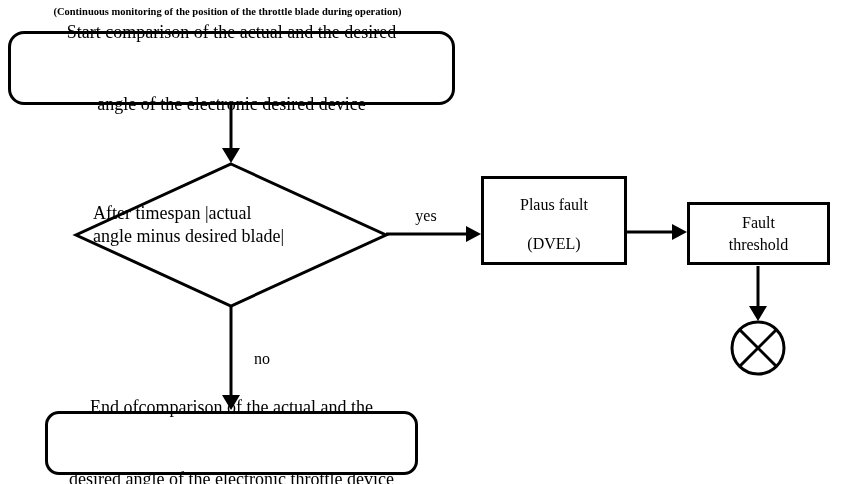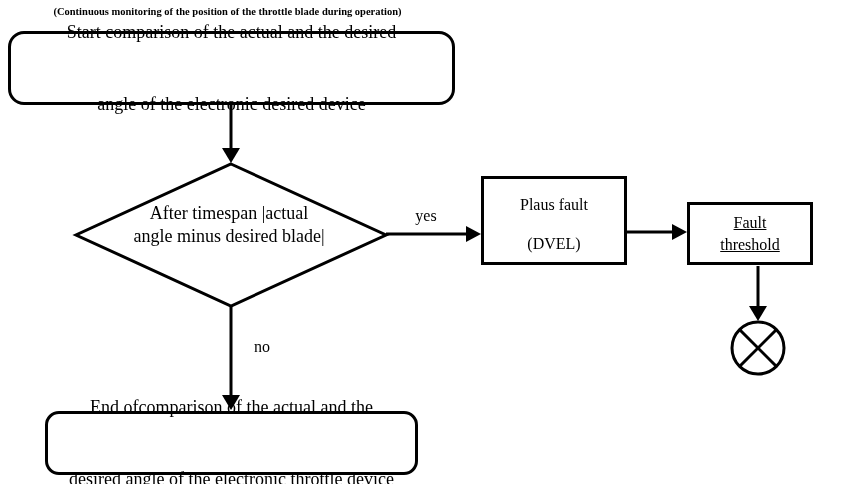--- a/index.html
+++ b/index.html
@@ -58,38 +58,37 @@
     border-radius: 14px;
   }
   .node-plaus {
     left: 481px; top: 176px; width: 146px; height: 89px;
     font-size: 16px; line-height: 23px;
     justify-content: center;
     padding-top: 7px;
     gap: 16px;
   }
   .node-fault {
-    left: 687px; top: 202px; width: 126px; height: 63px;
-    font-size: 16px; line-height: 22px; text-decoration: underline;
+    left: 687px; top: 202px; width: 143px; height: 63px;
+    font-size: 16px; line-height: 22px;
   }
   .decision-text {
     position: absolute;
-    left: 109px; top: 202px; width: 240px;
-    text-align: center;
+    left: 93px; top: 202px; width: 240px;
     font-size: 18px;
     line-height: 23px;
   }
   .edge-label {
     position: absolute;
     font-size: 16px;
     width: 44px;
     text-align: center;
   }
   .edge-label-yes { left: 404px; top: 207px; }
-  .edge-label-no  { left: 240px; top: 338px; }
+  .edge-label-no  { left: 240px; top: 350px; }
   .line-text { display: block; }
 </style>
 </head>
 <body>
 
 <div class="canvas">
 
   <svg class="svg-layer" viewBox="0 0 864 484" xmlns="http://www.w3.org/2000/svg">
 
     <g>

